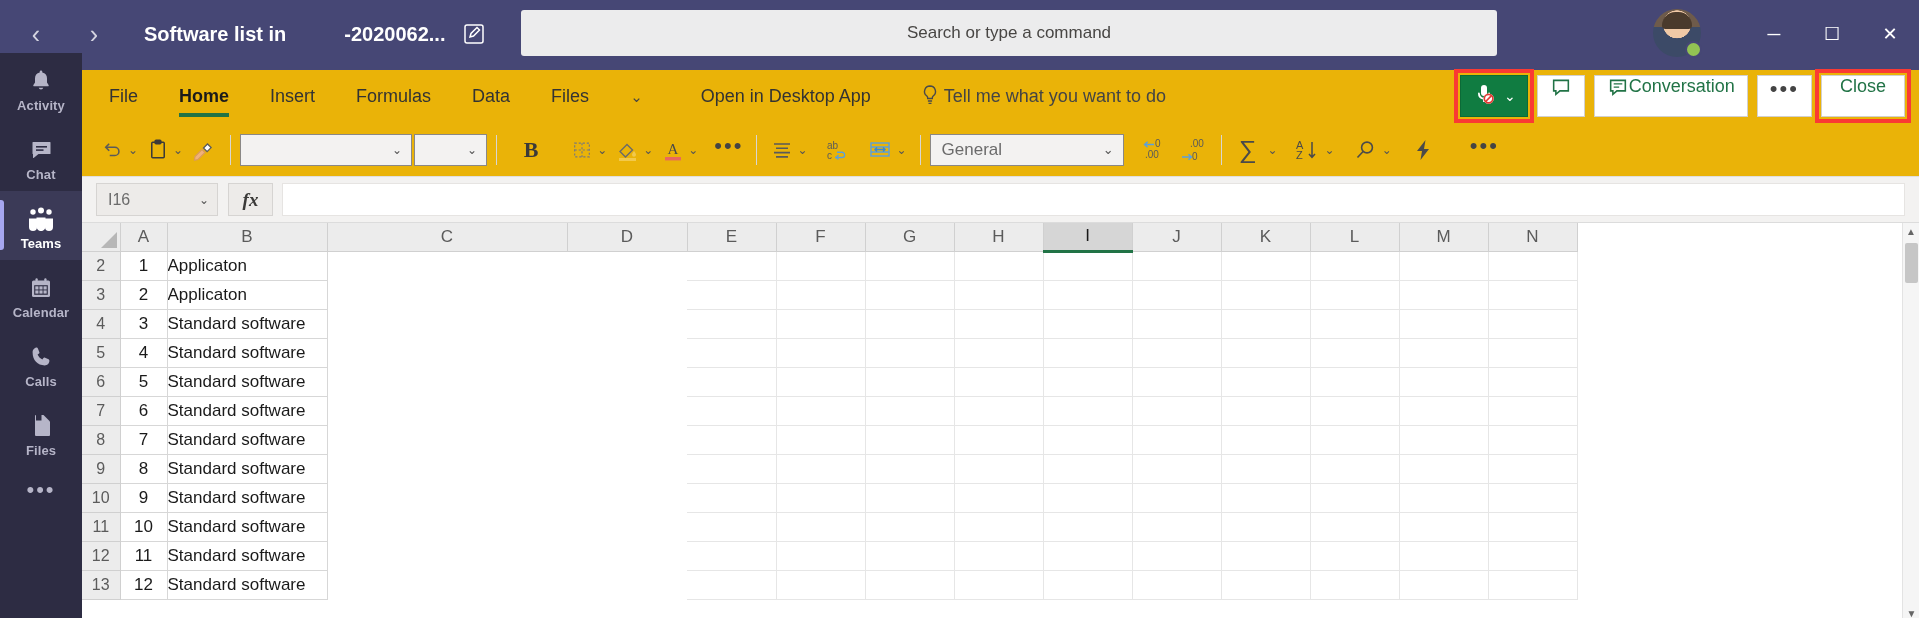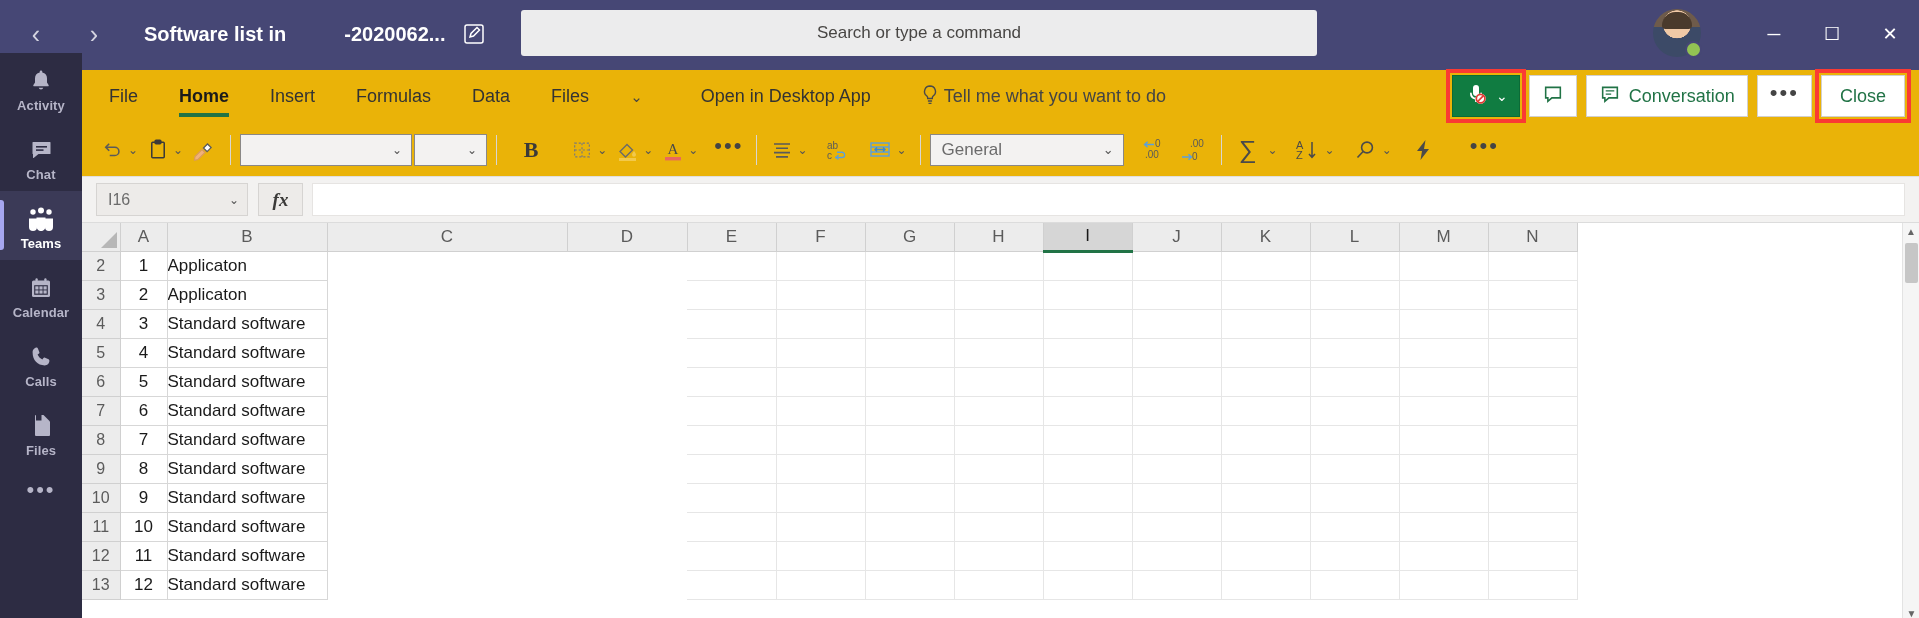--- a/index.html
+++ b/index.html
@@ -24,21 +24,21 @@
   .doc-title {
     color: #ffffff; font-size: 20px; font-weight: 700;
     margin-left: 28px; white-space: nowrap;
   }
   .doc-sub {
     color: #ffffff; font-size: 20px; font-weight: 700;
     margin-left: 58px; white-space: nowrap;
   }
   .edit-icon { margin-left: 14px; width: 30px; height: 30px; color:#fff; display:flex; align-items:center; justify-content:center;}
   .searchbar {
-    position: absolute; left: 521px; top: 10px; width: 796px; height: 46px;
+    position: absolute; left: 521px; top: 10px; width: 976px; height: 46px;
     background: #ececed; border-radius: 3px;
     display: flex; align-items: center; justify-content: center;
     color: #484644; font-size: 17px;
   }
   .avatar-wrap { position:absolute; left:1653px; top:9px; width:48px; height:48px; }
   .avatar {
     width:48px; height:48px; border-radius:50%;
     background: radial-gradient(circle at 50% 32%, #f0c9a6 0 34%, rgba(0,0,0,0) 35%),
                 linear-gradient(#6e5b4b 0 38%, #3c4a67 38% 100%);
     overflow:hidden; position:relative;
@@ -101,21 +101,21 @@
   .tellme { font-size:18px; color:#444; white-space:nowrap; }
 
   .ribbon-right { position:absolute; right:14px; top:5px; display:flex; align-items:center; gap:9px; }
   .mic-btn {
     width:68px; height:42px; background:#107c41; border:1px solid #0b6b37;
     display:flex; align-items:center; justify-content:center; gap:5px; cursor:pointer;
   }
   .hl-red { outline:4px solid #fa3a33; outline-offset:2px; }
   .icon-btn {
     height:42px; min-width:45px; background:#fff; border:1px solid #d2d0ce;
-    display:flex; align-items:center; justify-content:center; gap:8px;
+    display:flex; align-items:flex-start; justify-content:center; 
     padding:0 12px; cursor:pointer; color:#217346; font-size:18px; white-space:nowrap;
   }
   .dots-btn { letter-spacing:2px; color:#444; font-size:22px; padding-bottom:7px; }
   .close-btn { color:#217346; font-size:18px; padding:0 18px; }
 
   
   .toolbar {
     height:54px; display:flex; align-items:center; padding-left:14px; gap:0;
     border-bottom:1px solid #e1dfdd;
   }
@@ -136,21 +136,21 @@
     width:194px; justify-content:space-between; padding-left:11px; font-size:17px; color:#6b6b6b;
   }
   .bold-b { font-weight:700; font-size:22px; font-family:"Liberation Serif", serif; }
 
   
   .formulabar {
     height:46px; display:flex; align-items:center; padding:0 14px; gap:0;
     background:#f3f2f1; border-bottom:1px solid #dcdcdc;
   }
   .namebox {
-    width:152px; height:33px; background:#edebe9; border:1px solid #d6d4d2;
+    width:122px; height:33px; background:#edebe9; border:1px solid #d6d4d2;
     display:flex; align-items:center; justify-content:space-between;
     padding:0 8px 0 11px; font-size:16px; color:#6b6b6b; cursor:pointer;
   }
   .fxbtn {
     width:45px; height:33px; background:#edebe9; border:1px solid #d6d4d2; margin-left:10px;
     display:flex; align-items:center; justify-content:center;
     font-family:"Liberation Serif", serif; font-style:italic; font-weight:700; font-size:19px; color:#3b3a39;
     cursor:pointer;
   }
   .fbinput { flex:1; height:33px; background:#ffffff; border:1px solid #e6e4e2; margin-left:9px; }

